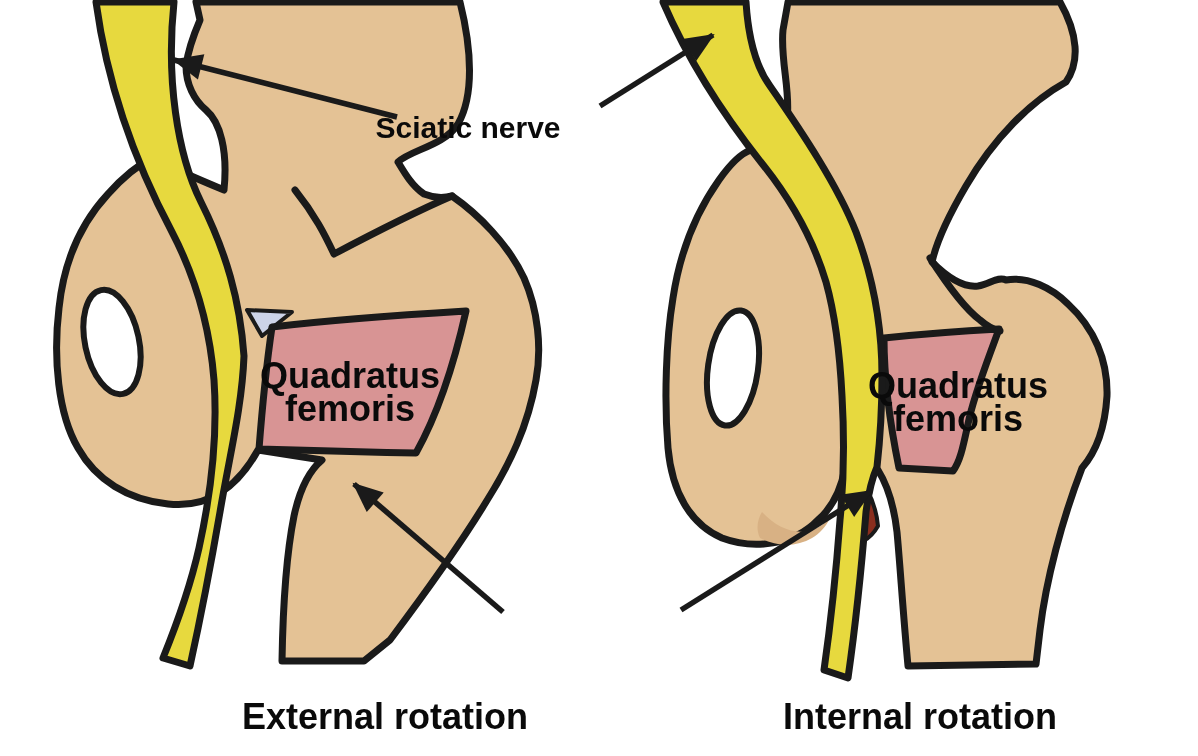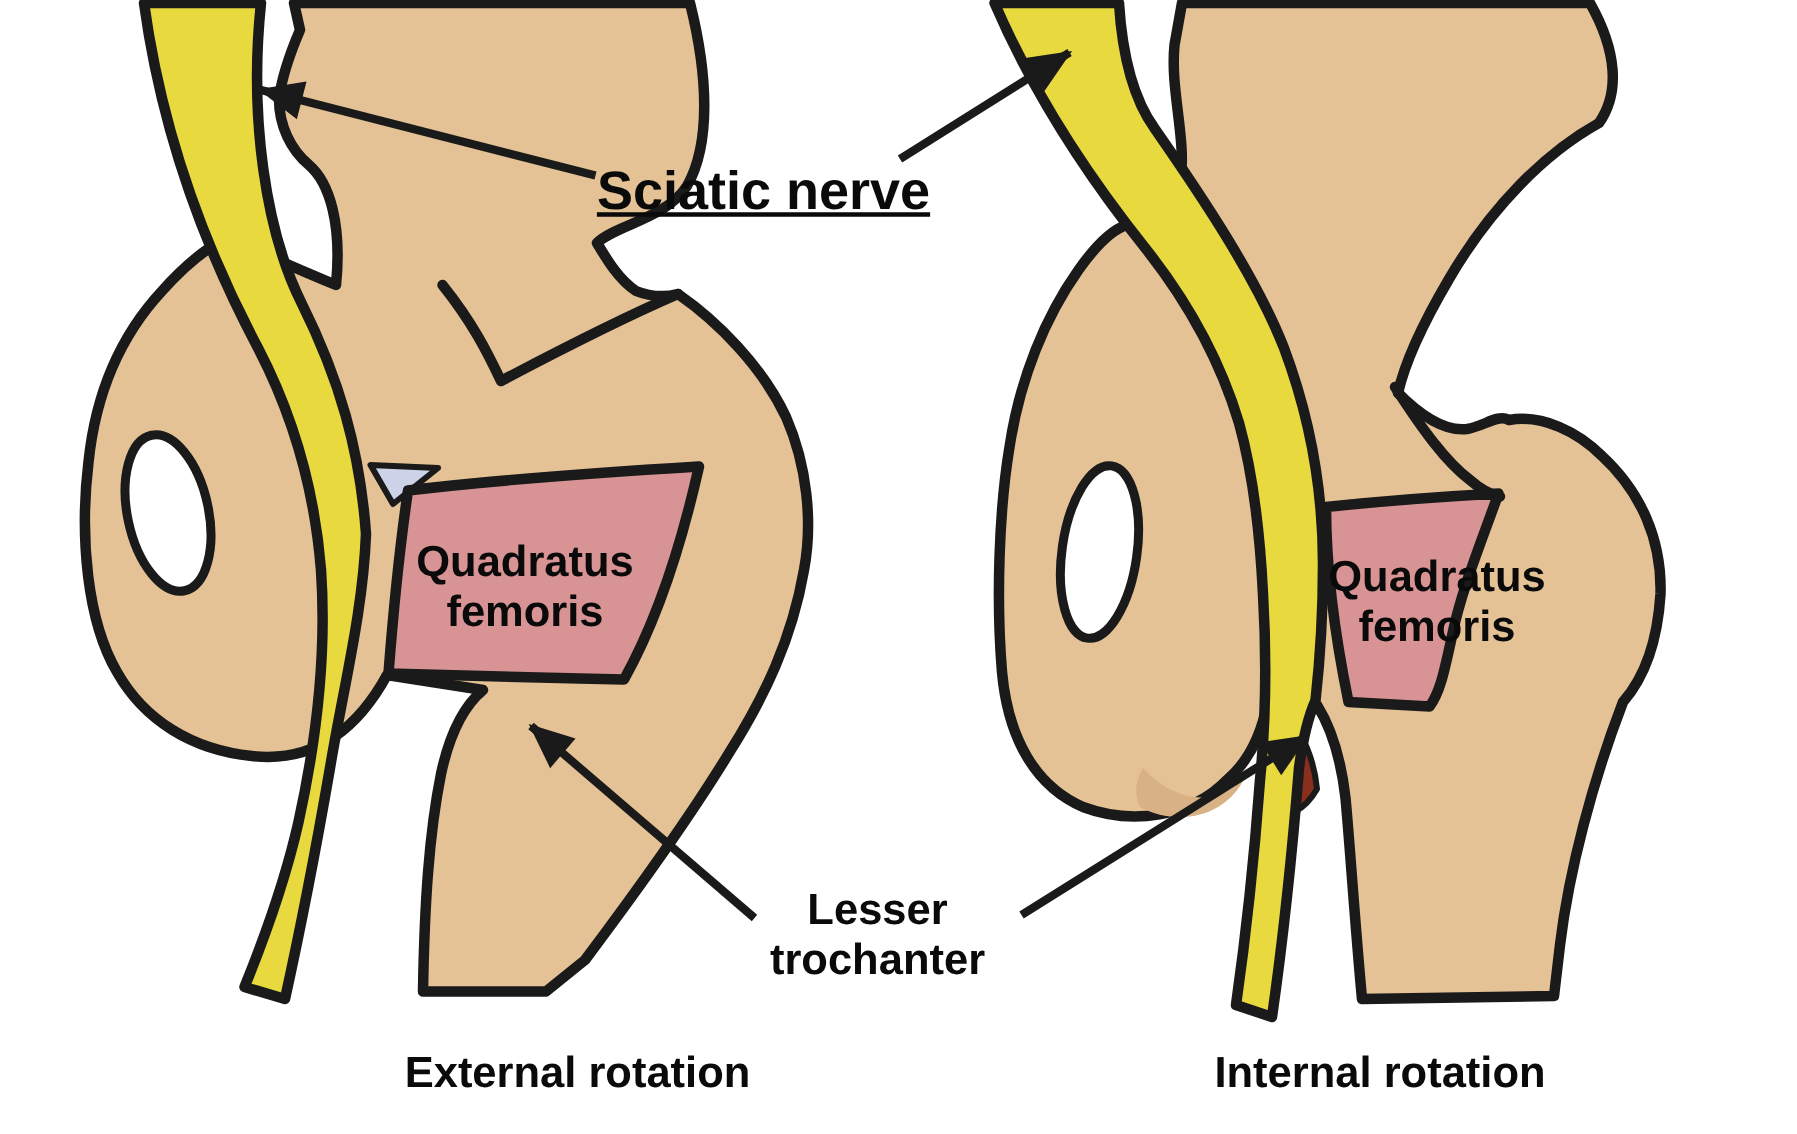--- a/index.html
+++ b/index.html
@@ -8,21 +8,21 @@
     width:1198px;height:756px;
     background:var(--background,#fff);
     overflow:hidden;
     font-family:"Liberation Sans", sans-serif;
   }
   #canvas svg{position:absolute;left:0;top:0;}
   .lbl{
     position:absolute;
     transform:translate(-50%,-50%);
     font-weight:bold;
-    font-size:29px;
+    font-size:36px;
     line-height:33px;
     color:#0a0a0a;
     text-align:center;
     white-space:nowrap;
   }
   .lbl .line{display:block;}
   .bone{fill:var(--bone);stroke:var(--outline);stroke-width:7;stroke-linejoin:round;}
   .muscle{fill:var(--muscle_pink);stroke:var(--outline);stroke-width:7;stroke-linejoin:round;}
   .nerve{fill:var(--nerve_yellow);stroke:var(--outline);stroke-width:7;stroke-linejoin:round;}
   .foramen{fill:var(--foramen_white);stroke:var(--outline);stroke-width:6;}
@@ -162,34 +162,30 @@
     </g>
 
     <g>
       <line class="arrow" x1="397" y1="117" x2="174" y2="60" marker-end="url(#ah)"></line>
       <line class="arrow" x1="600" y1="106" x2="713" y2="35" marker-end="url(#ah)"></line>
       <line class="arrow" x1="503" y1="612" x2="354" y2="484" marker-end="url(#ah)"></line>
       <line class="arrow" x1="681" y1="610" x2="871" y2="491" marker-end="url(#ah)"></line>
     </g>
   </svg>
 
-  <div class="lbl" style="left:509px;top:127px;font-size:36px;text-decoration:underline;">Sciatic nerve</div>
+  <div class="lbl" style="left:468px;top:127px;font-size:30px;">Sciatic nerve</div>
 
   <div class="lbl" style="left:350px;top:392px;">
     <span class="line">Quadratus</span>
     <span class="line">femoris</span>
   </div>
 
   <div class="lbl" style="left:958px;top:402px;">
     <span class="line">Quadratus</span>
     <span class="line">femoris</span>
   </div>
 
-  <div class="lbl" style="left:585px;top:624px;">
-    <span class="line">Lesser</span>
-    <span class="line">trochanter</span>
-  </div>
 
   <div class="lbl" style="left:920px;top:716px;">Internal rotation</div>
 
   <div class="lbl" style="left:385px;top:716px;">External rotation</div>
 
 </div>
 
 </body></html>

